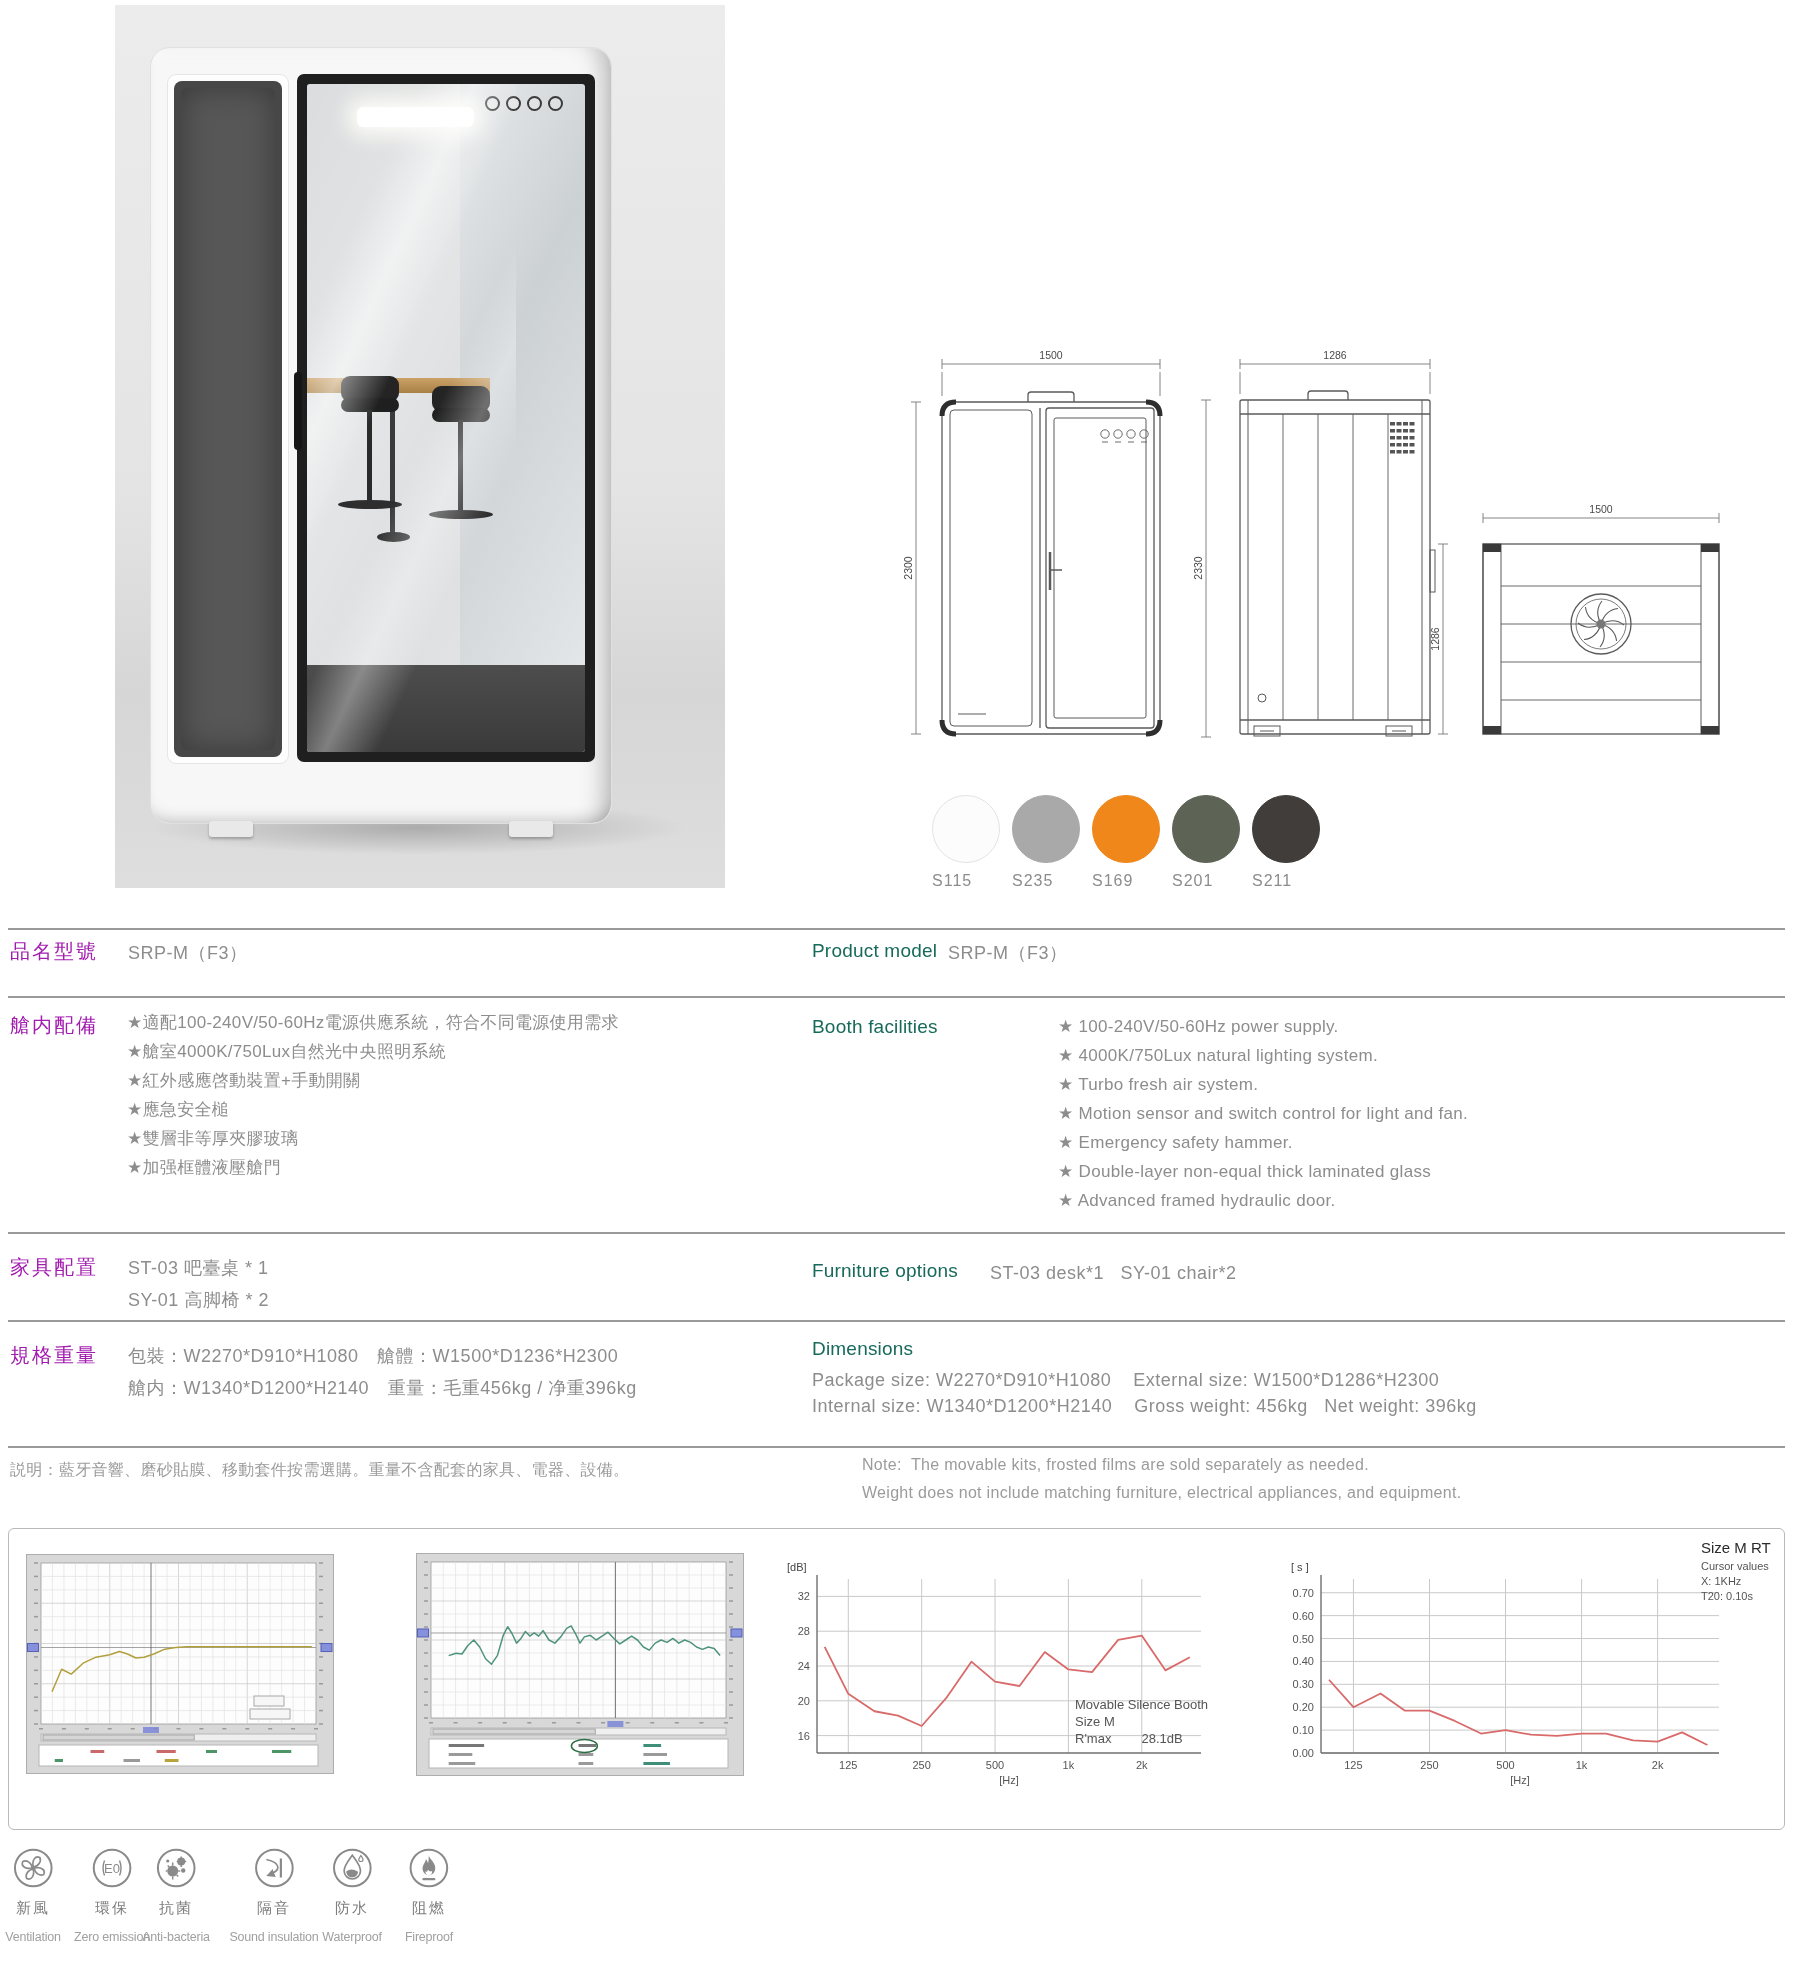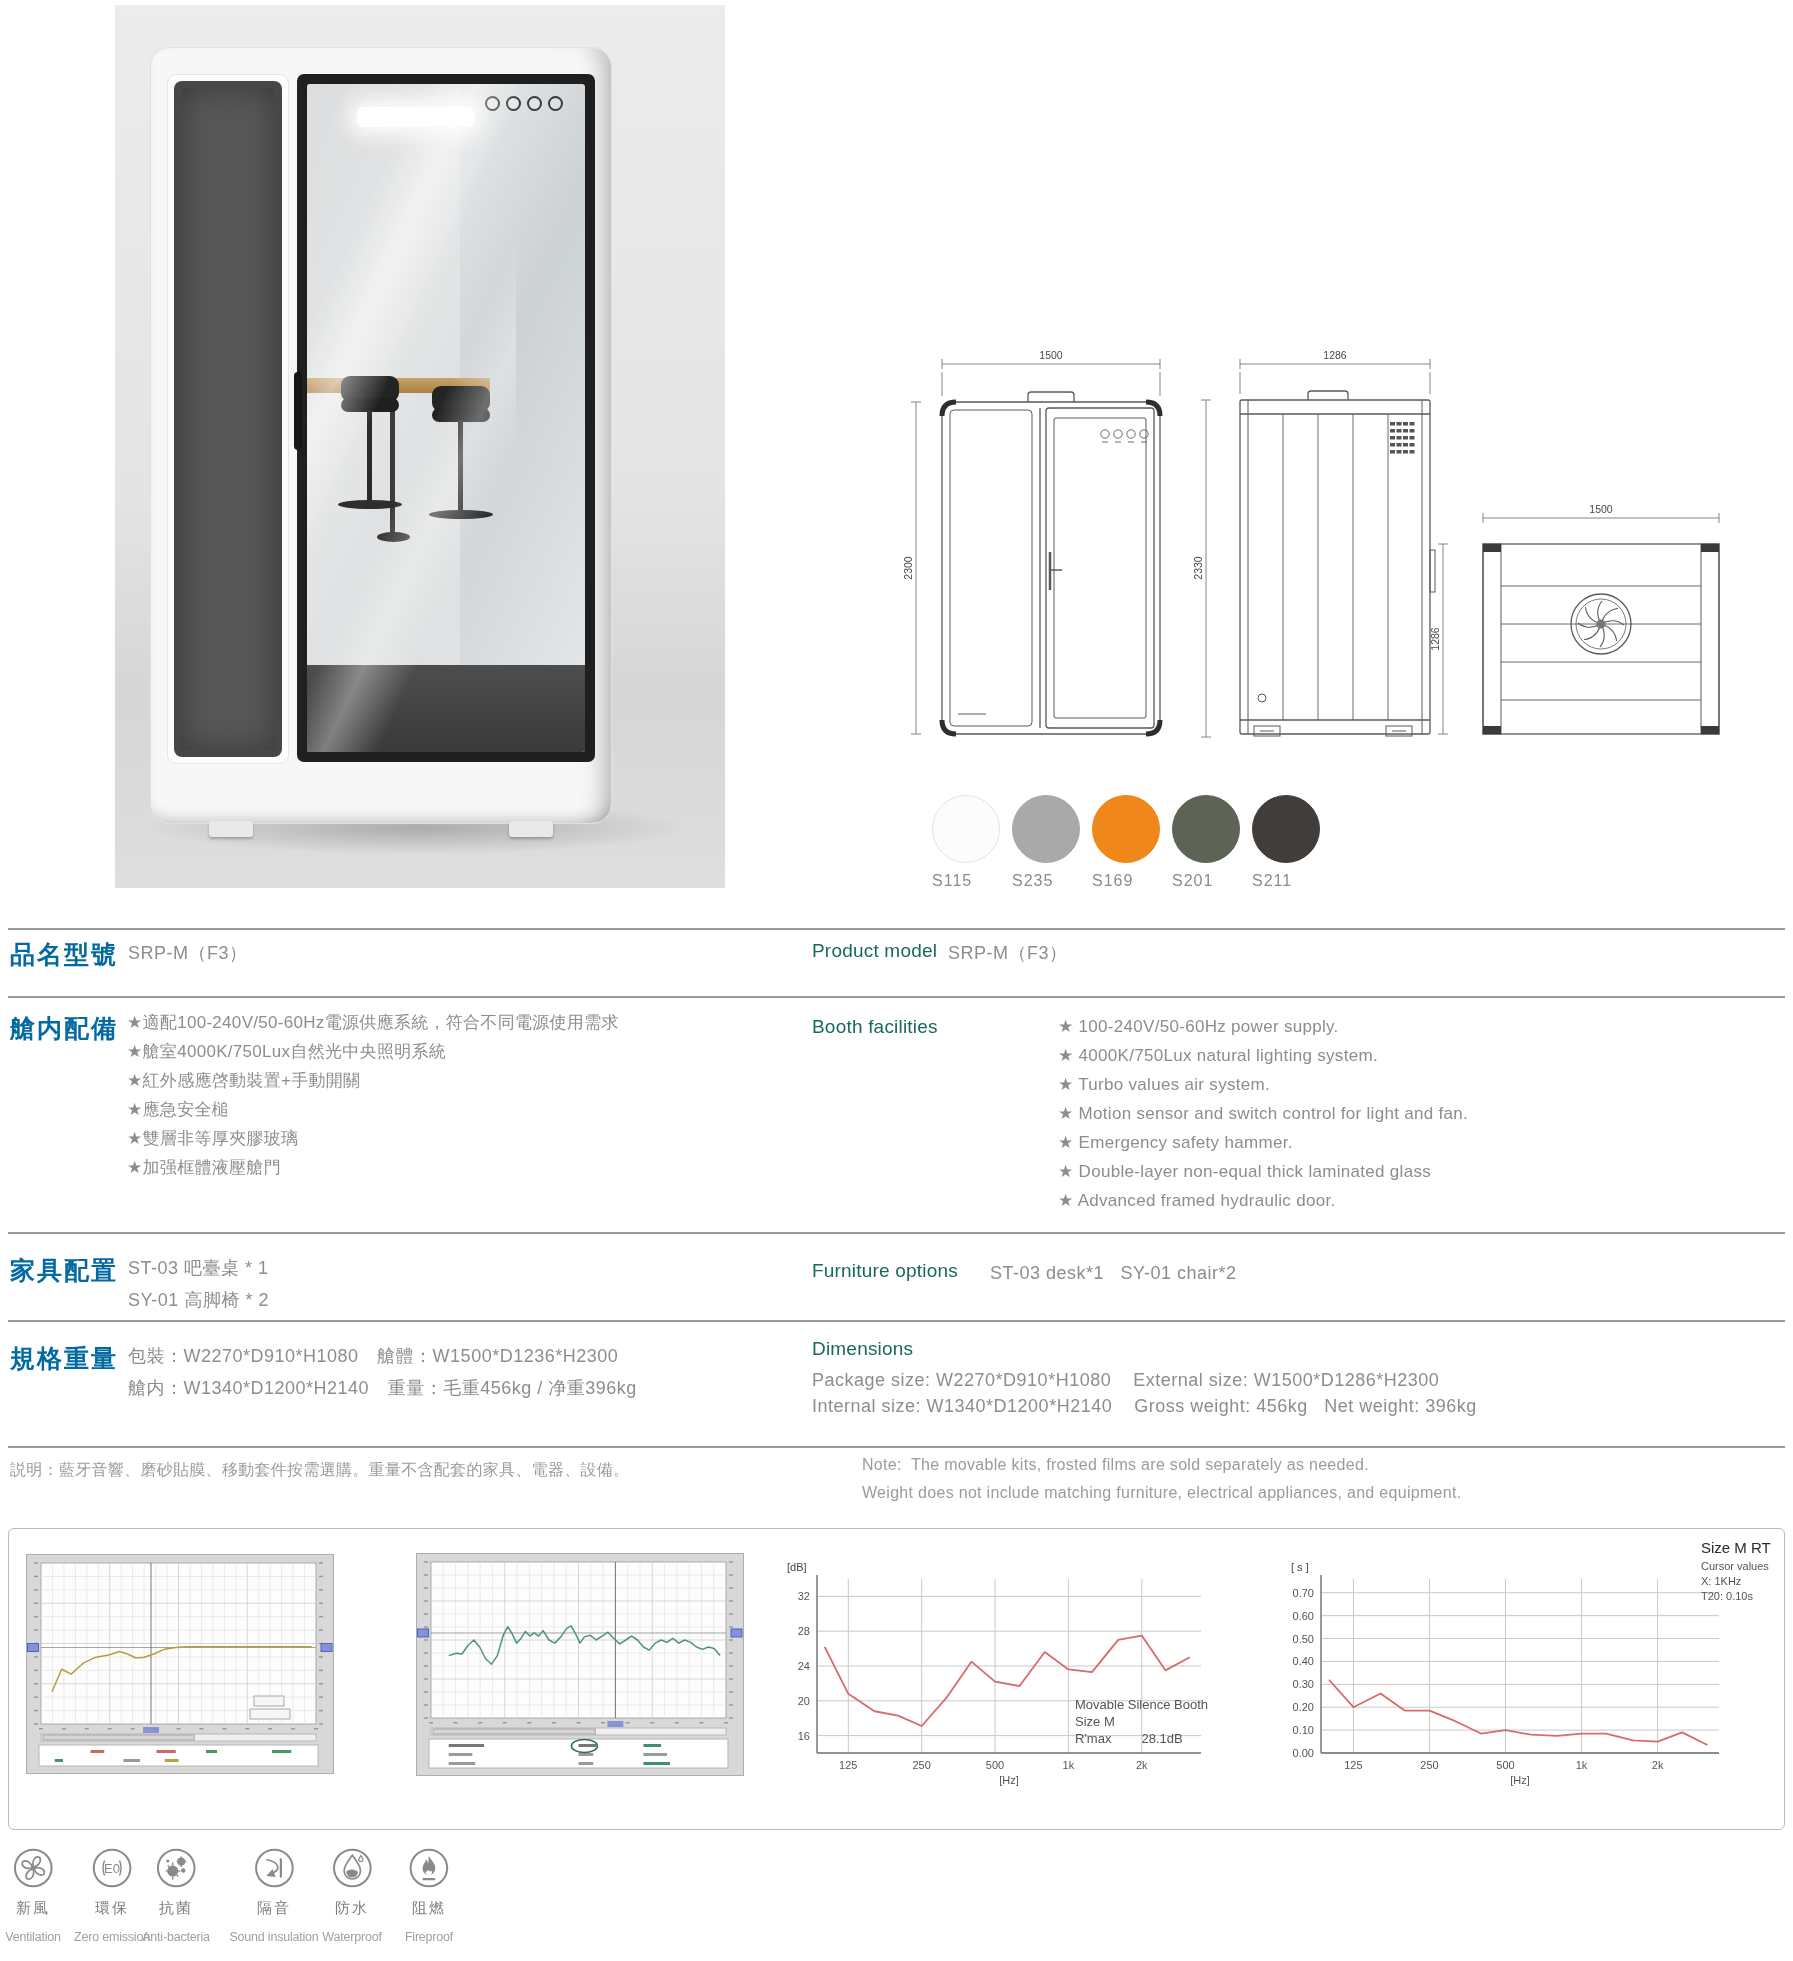--- a/index.html
+++ b/index.html
@@ -45,21 +45,21 @@
   
   .drawing{position:absolute;}
   .dim{font-size:10.5px;fill:#4a4a4a;font-family:"Liberation Sans",sans-serif;}
   
   .swatches{position:absolute;left:932px;top:795px;display:flex;gap:14px;}
   .swatch{width:66px;text-align:left;}
   .swatch .dot{width:66px;height:66px;border-radius:50%;}
   .swatch .code{margin-top:9px;font-size:16px;color:#8c8c8c;letter-spacing:1px;}
   
   .hr{position:absolute;left:8px;width:1777px;height:2px;background:#9a9a9a;}
-  .zh-label{position:absolute;font-size:25px;font-weight:bold;color:#0369a1;letter-spacing:2px;}
+  .zh-label{position:absolute;font-size:20px;font-weight:normal;color:#a21caf;letter-spacing:2px;}
   .en-label{position:absolute;font-size:19px;color:#176a5b;letter-spacing:.2px;}
   .val{position:absolute;font-size:18px;color:#8d8d8d;letter-spacing:.5px;white-space:pre;}
   .bullets{position:absolute;font-size:17px;color:#8d8d8d;line-height:29px;letter-spacing:.3px;}
   .bullet-line{white-space:pre;}
   .note{position:absolute;font-size:16px;color:#9b9b9b;letter-spacing:.3px;white-space:pre;}
   
   .charts-panel{position:absolute;left:8px;top:1528px;width:1777px;height:302px;background:#fff;
         border:1px solid #b9b9b9;border-radius:6px;box-sizing:border-box;}
   .caption-band{position:absolute;left:0;bottom:0;width:100%;height:44px;background:#c9c9c9;border-radius:0 0 5px 5px;}
   .caption{position:absolute;top:12px;font-size:16px;color:#4a4a4a;text-align:center;letter-spacing:.3px;white-space:nowrap;}
@@ -296,21 +296,21 @@
       <div class="bullet-line">★艙室4000K/750Lux自然光中央照明系統</div>
       <div class="bullet-line">★紅外感應啓動裝置+手動開關</div>
       <div class="bullet-line">★應急安全槌</div>
       <div class="bullet-line">★雙層非等厚夾膠玻璃</div>
       <div class="bullet-line">★加强框體液壓艙門</div>
     </div>
   <div class="en-label" style="left:812px;top:1016px">Booth facilities</div>
   <div class="bullets" id="bullets-en" style="left:1058px;top:1012px">
       <div class="bullet-line">★ 100-240V/50-60Hz power supply.</div>
       <div class="bullet-line">★ 4000K/750Lux natural lighting system.</div>
-      <div class="bullet-line">★ Turbo values air system.</div>
+      <div class="bullet-line">★ Turbo fresh air system.</div>
       <div class="bullet-line">★ Motion sensor and switch control for light and fan.</div>
       <div class="bullet-line">★ Emergency safety hammer.</div>
       <div class="bullet-line">★ Double-layer non-equal thick laminated glass</div>
       <div class="bullet-line">★ Advanced framed hydraulic door.</div>
     </div>
 
   <div class="zh-label" style="left:10px;top:1254px">家具配置</div>
   <div class="val" style="left:128px;top:1256px">ST-03 吧臺桌 * 1</div>
   <div class="val" style="left:128px;top:1288px">SY-01 高脚椅 * 2</div>
   <div class="en-label" style="left:812px;top:1260px">Furniture options</div>

